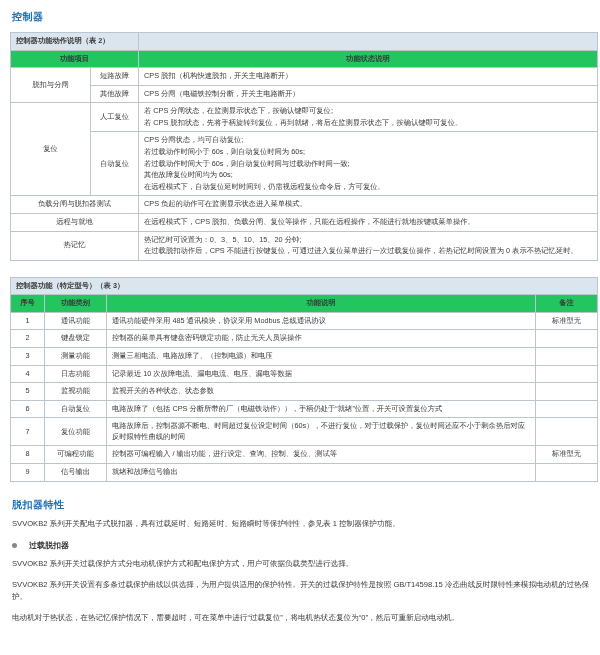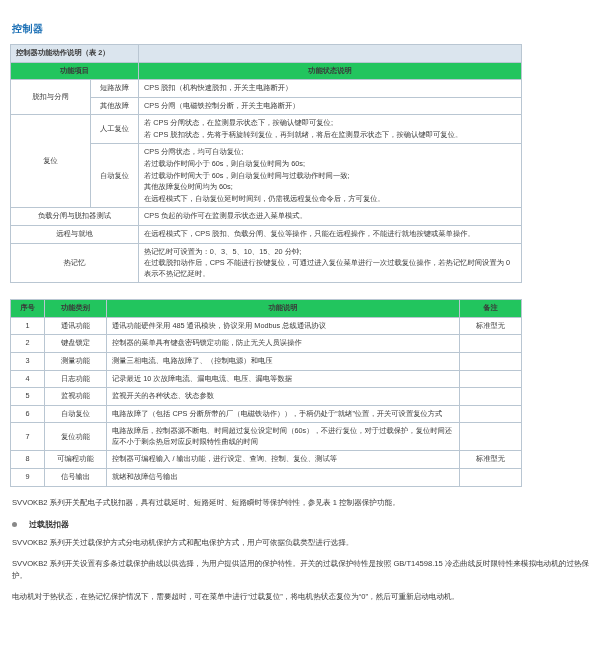--- a/index.html
+++ b/index.html
@@ -17,30 +17,30 @@
   }
   .page {
     width: 600px;
     box-sizing: border-box;
     padding: 6px 10px 10px 10px;
   }
   .section-title {
     color: #1a6fb5;
     font-size: 10px;
     font-weight: bold;
-    margin: 16px 0 8px 2px;
+    margin: 4px 0 8px 2px;
     letter-spacing: 0.5px;
   }
   .section-title.second {
     margin-top: 16px;
     margin-bottom: 6px;
   }
   table.doc {
     border-collapse: collapse;
-    width: 512px;
+    width: 588px;
     table-layout: fixed;
     margin-bottom: 10px;
   }
   table.doc td, table.doc th {
     border: 1px solid #b9c6d2;
     padding: 3px 5px;
     vertical-align: middle;
     font-size: 7.3px;
     line-height: 1.45;
     color: #3a3a3a;
@@ -162,20 +162,23 @@
   <div class="spacer-lg"></div>
 
   <table class="doc">
     <colgroup>
       <col style="width:34px">
       <col style="width:62px">
       <col>
       <col style="width:62px">
     </colgroup>
     <tbody>
+      <tr class="tbl-caption">
+        <td colspan="4">控制器功能（特定型号）（表 3）</td>
+      </tr>
       <tr class="hdr">
         <td>序号</td>
         <td>功能类别</td>
         <td>功能说明</td>
         <td>备注</td>
       </tr>
 
       <tr>
         <td class="ctr">1</td>
         <td class="ctr">通讯功能</td>
@@ -226,20 +229,21 @@
       </tr>
       <tr>
         <td class="ctr">9</td>
         <td class="ctr">信号输出</td>
         <td>就绪和故障信号输出</td>
         <td class="ctr"></td>
       </tr>
     </tbody>
   </table>
 
+  <div class="section-title second">脱扣器特性</div>
 
   <p class="para">SVVOKB2 系列开关配电子式脱扣器，具有过载延时、短路延时、短路瞬时等保护特性，参见表 1 控制器保护功能。</p>
 
   <div class="bullet">
     <span class="dot"></span>
     <span>过载脱扣器</span>
   </div>
 
   <p class="para">SVVOKB2 系列开关过载保护方式分电动机保护方式和配电保护方式，用户可依据负载类型进行选择。</p>
   <p class="para">SVVOKB2 系列开关设置有多条过载保护曲线以供选择，为用户提供适用的保护特性。开关的过载保护特性是按照 GB/T14598.15 冷态曲线反时限特性来模拟电动机的过热保护。</p>

